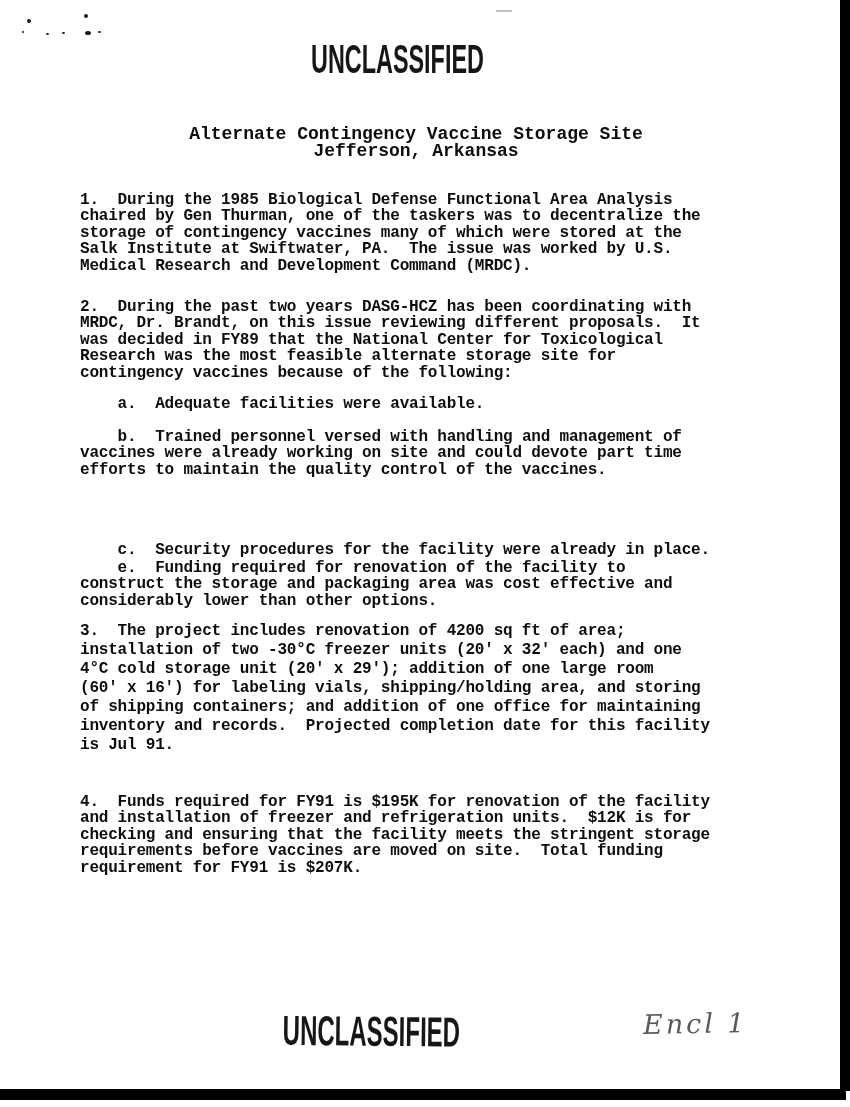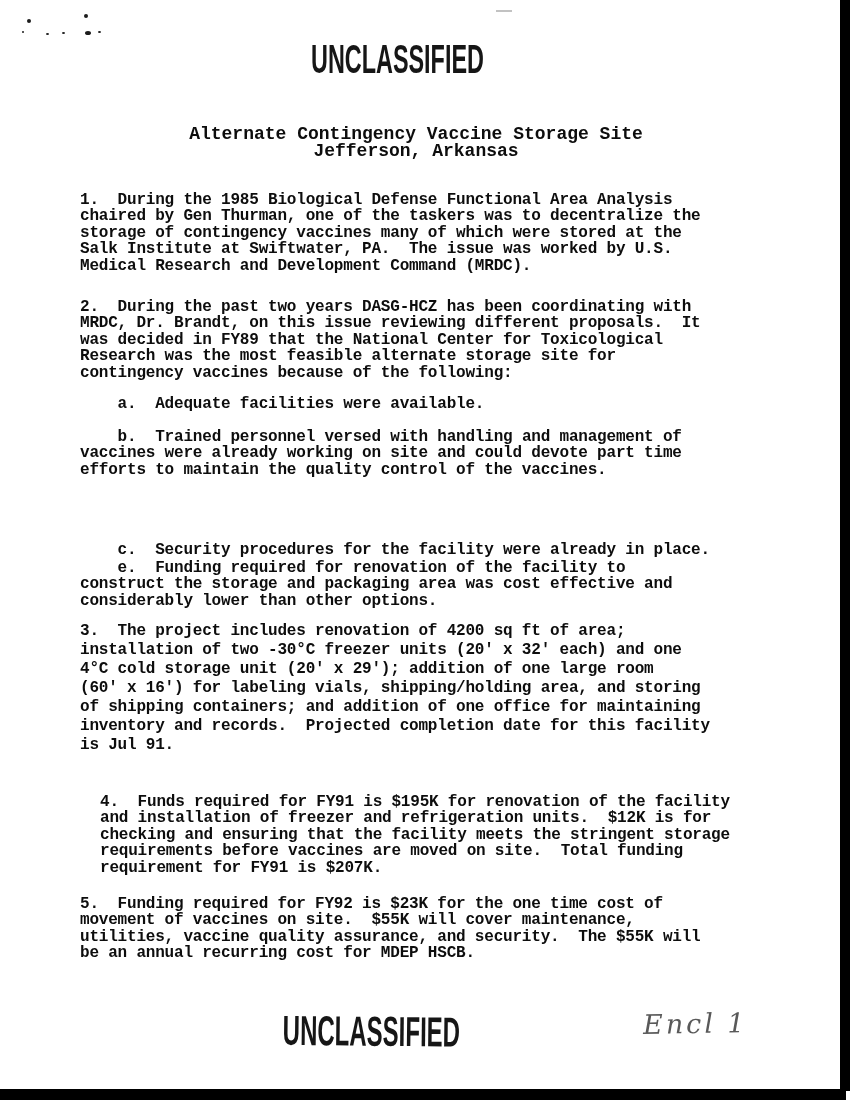--- a/index.html
+++ b/index.html
@@ -27,21 +27,21 @@
   }
   .p-1 { top: 192px; }
   .p-2 { top: 299px; font-family: Liberation Mono, monospace; }
   .p-a { top: 396px; }
   .p-b { top: 429px; }
   .p-c { top: 494px; margin-top: 48px; }
   .p-d { top: 527px; }
   .p-e { top: 560px; }
   .p-f { top: 626px; }
   .p-3 { top: 622px; line-height: 19px; }
-  .p-4 { top: 794px; margin-left: 20px; }
+  .p-4 { top: 794px; }
   .p-5 { top: 896px; }
 
   
   .title-block {
     position: absolute;
     top: 126px;
     left: 80px;
     width: 672px;
     text-align: center;
     font-size: 18px;
@@ -133,24 +133,20 @@
 4°C cold storage unit (20' x 29'); addition of one large room
 (60' x 16') for labeling vials, shipping/holding area, and storing
 of shipping containers; and addition of one office for maintaining
 inventory and records.  Projected completion date for this facility
 is Jul 91.</div>
   <div class="para p-4">4.  Funds required for FY91 is $195K for renovation of the facility
 and installation of freezer and refrigeration units.  $12K is for
 checking and ensuring that the facility meets the stringent storage
 requirements before vaccines are moved on site.  Total funding
 requirement for FY91 is $207K.</div>
-  <div class="para p-5">5.  Funding required for FY92 is $23K for the one time cost of
-movement of vaccines on site.  $55K will cover maintenance,
-utilities, vaccine quality assurance, and security.  The $55K will
-be an annual recurring cost for MDEP HSCB.</div>
 
   <div class="stamp stamp-bottom">UNCLASSIFIED</div>
   <div class="enclosure">Encl 1</div>
 
   <div class="speck s1"></div>
   <div class="speck s2"></div>
   <div class="speck s3"></div>
   <div class="speck s4"></div>
   <div class="speck s5"></div>
   <div class="speck s6"></div>

